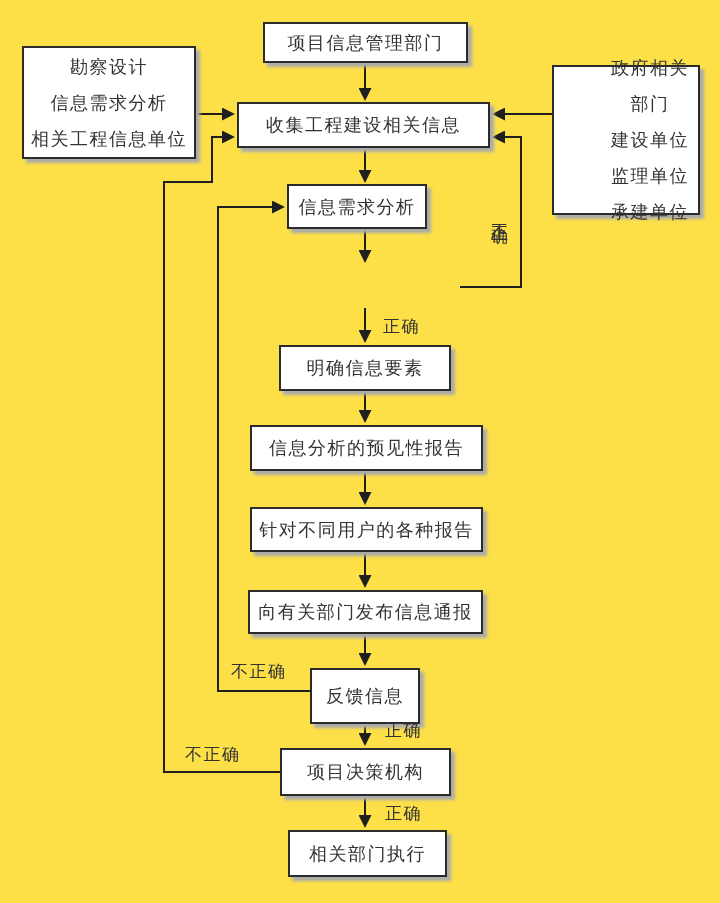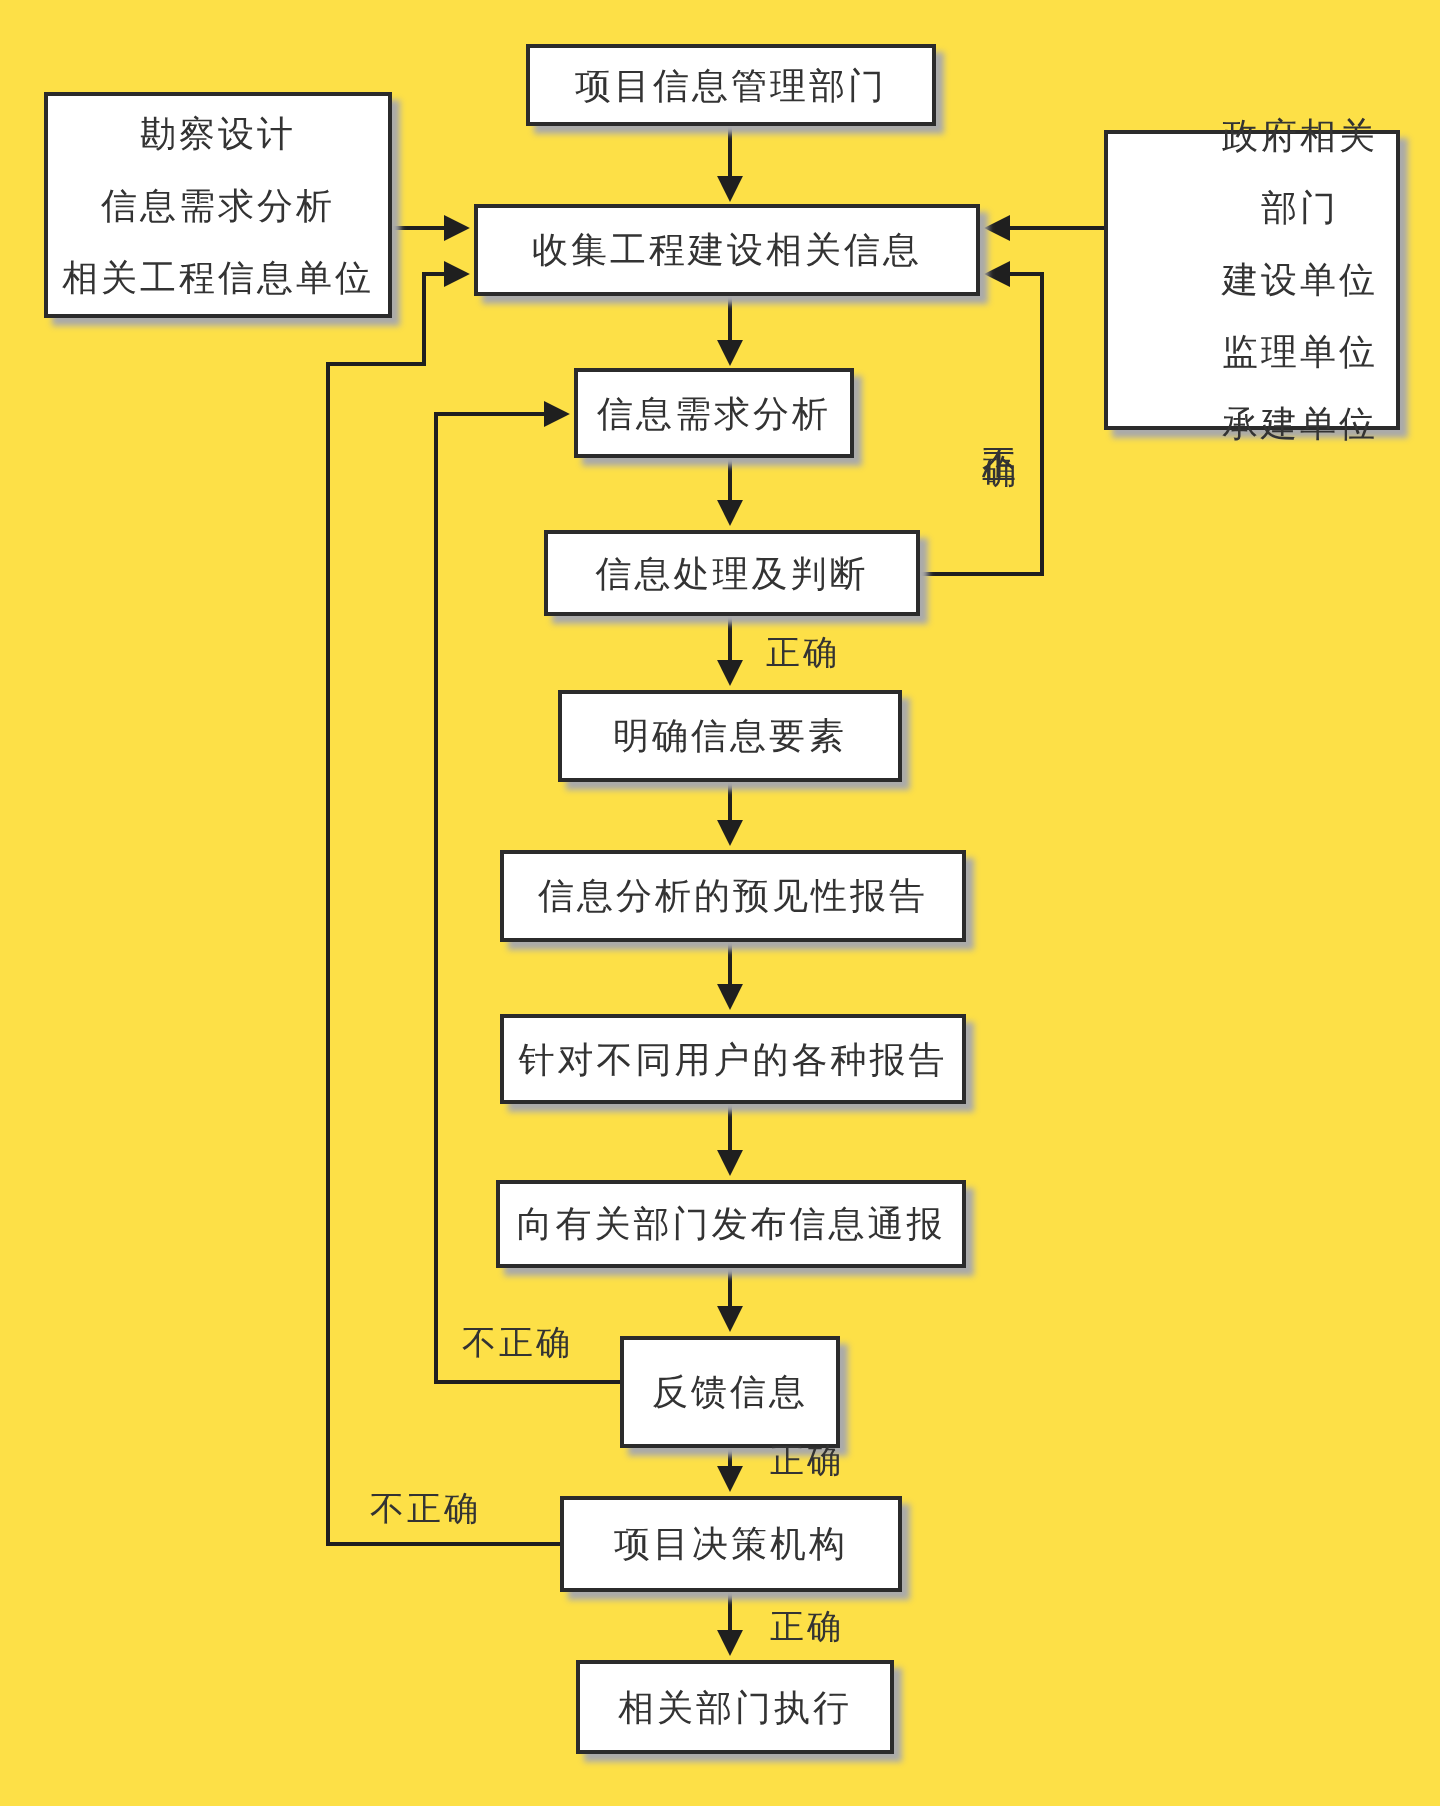--- a/index.html
+++ b/index.html
@@ -116,23 +116,20 @@
   </div>
 
   <div class="node" style="left:237px;top:102px;width:253px;height:46px;">
     <span>收集工程建设相关信息</span>
   </div>
 
   <div class="node" style="left:287px;top:184px;width:140px;height:45px;">
     <span>信息需求分析</span>
   </div>
 
-  <div class="node" style="left:272px;top:265px;width:188px;height:43px;">
-    <span>信息处理及判断</span>
-  </div>
 
   <div class="node" style="left:279px;top:345px;width:172px;height:46px;">
     <span>明确信息要素</span>
   </div>
 
   <div class="node" style="left:250px;top:425px;width:233px;height:46px;">
     <span>信息分析的预见性报告</span>
   </div>
 
   <div class="node" style="left:250px;top:507px;width:233px;height:45px;">

